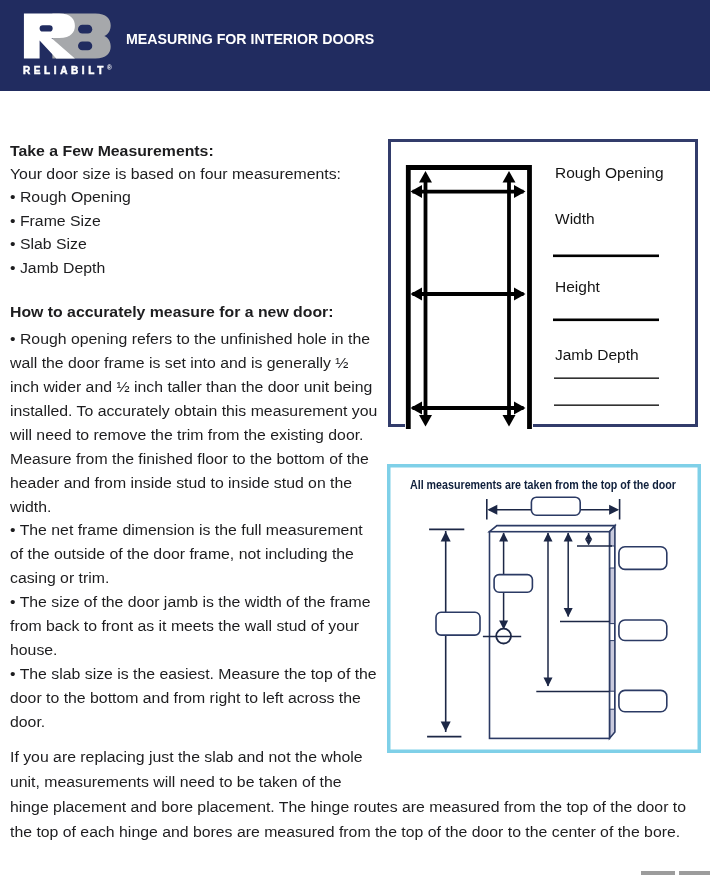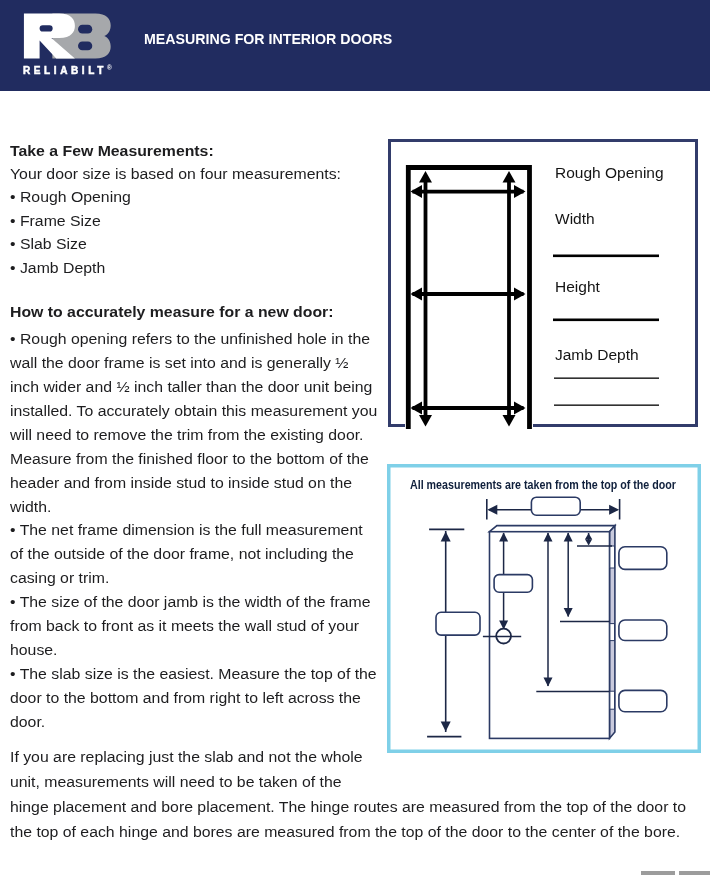--- a/index.html
+++ b/index.html
@@ -1,20 +1,20 @@
 <!DOCTYPE html>
 <html><head>
 <meta charset="utf-8">
 <style>
   html,body{margin:0;padding:0;}
   body{width:710px;height:875px;position:relative;background:#ffffff;
        font-family:"Liberation Sans",sans-serif;overflow:hidden;}
   .abs{position:absolute;}
   #header{left:0;top:0;width:710px;height:91px;background:#212c60;}
-  #title{left:144px;top:31px;color:#ffffff;font-size:14.2px;font-weight:bold;letter-spacing:0px;}
+  #title{left:126px;top:31px;color:#ffffff;font-size:14.2px;font-weight:bold;letter-spacing:0px;}
   #logoRB{left:22px;top:10px;width:100px;height:56px;}
   #reliabilt{left:23px;top:63.5px;color:#ffffff;font-size:10px;font-weight:bold;letter-spacing:3.6px;-webkit-text-stroke:0.5px #ffffff;}
   .body-txt{color:#1d1d1f;font-size:14px;transform:scaleX(1.13);transform-origin:0 0;}
   #blockA{left:10px;top:139.5px;line-height:23.4px;}
   #headB{left:10px;top:299.5px;line-height:24px;font-weight:bold;}
   #blockB{left:10px;top:328.2px;line-height:23.9px;}
   #blockC{left:10px;top:745.3px;line-height:25px;}
   b{font-weight:bold;}
   #grayb1{left:641px;top:871px;width:34px;height:4px;background:#9c9c9c;}
   #grayb2{left:679px;top:871px;width:31px;height:4px;background:#9c9c9c;}

